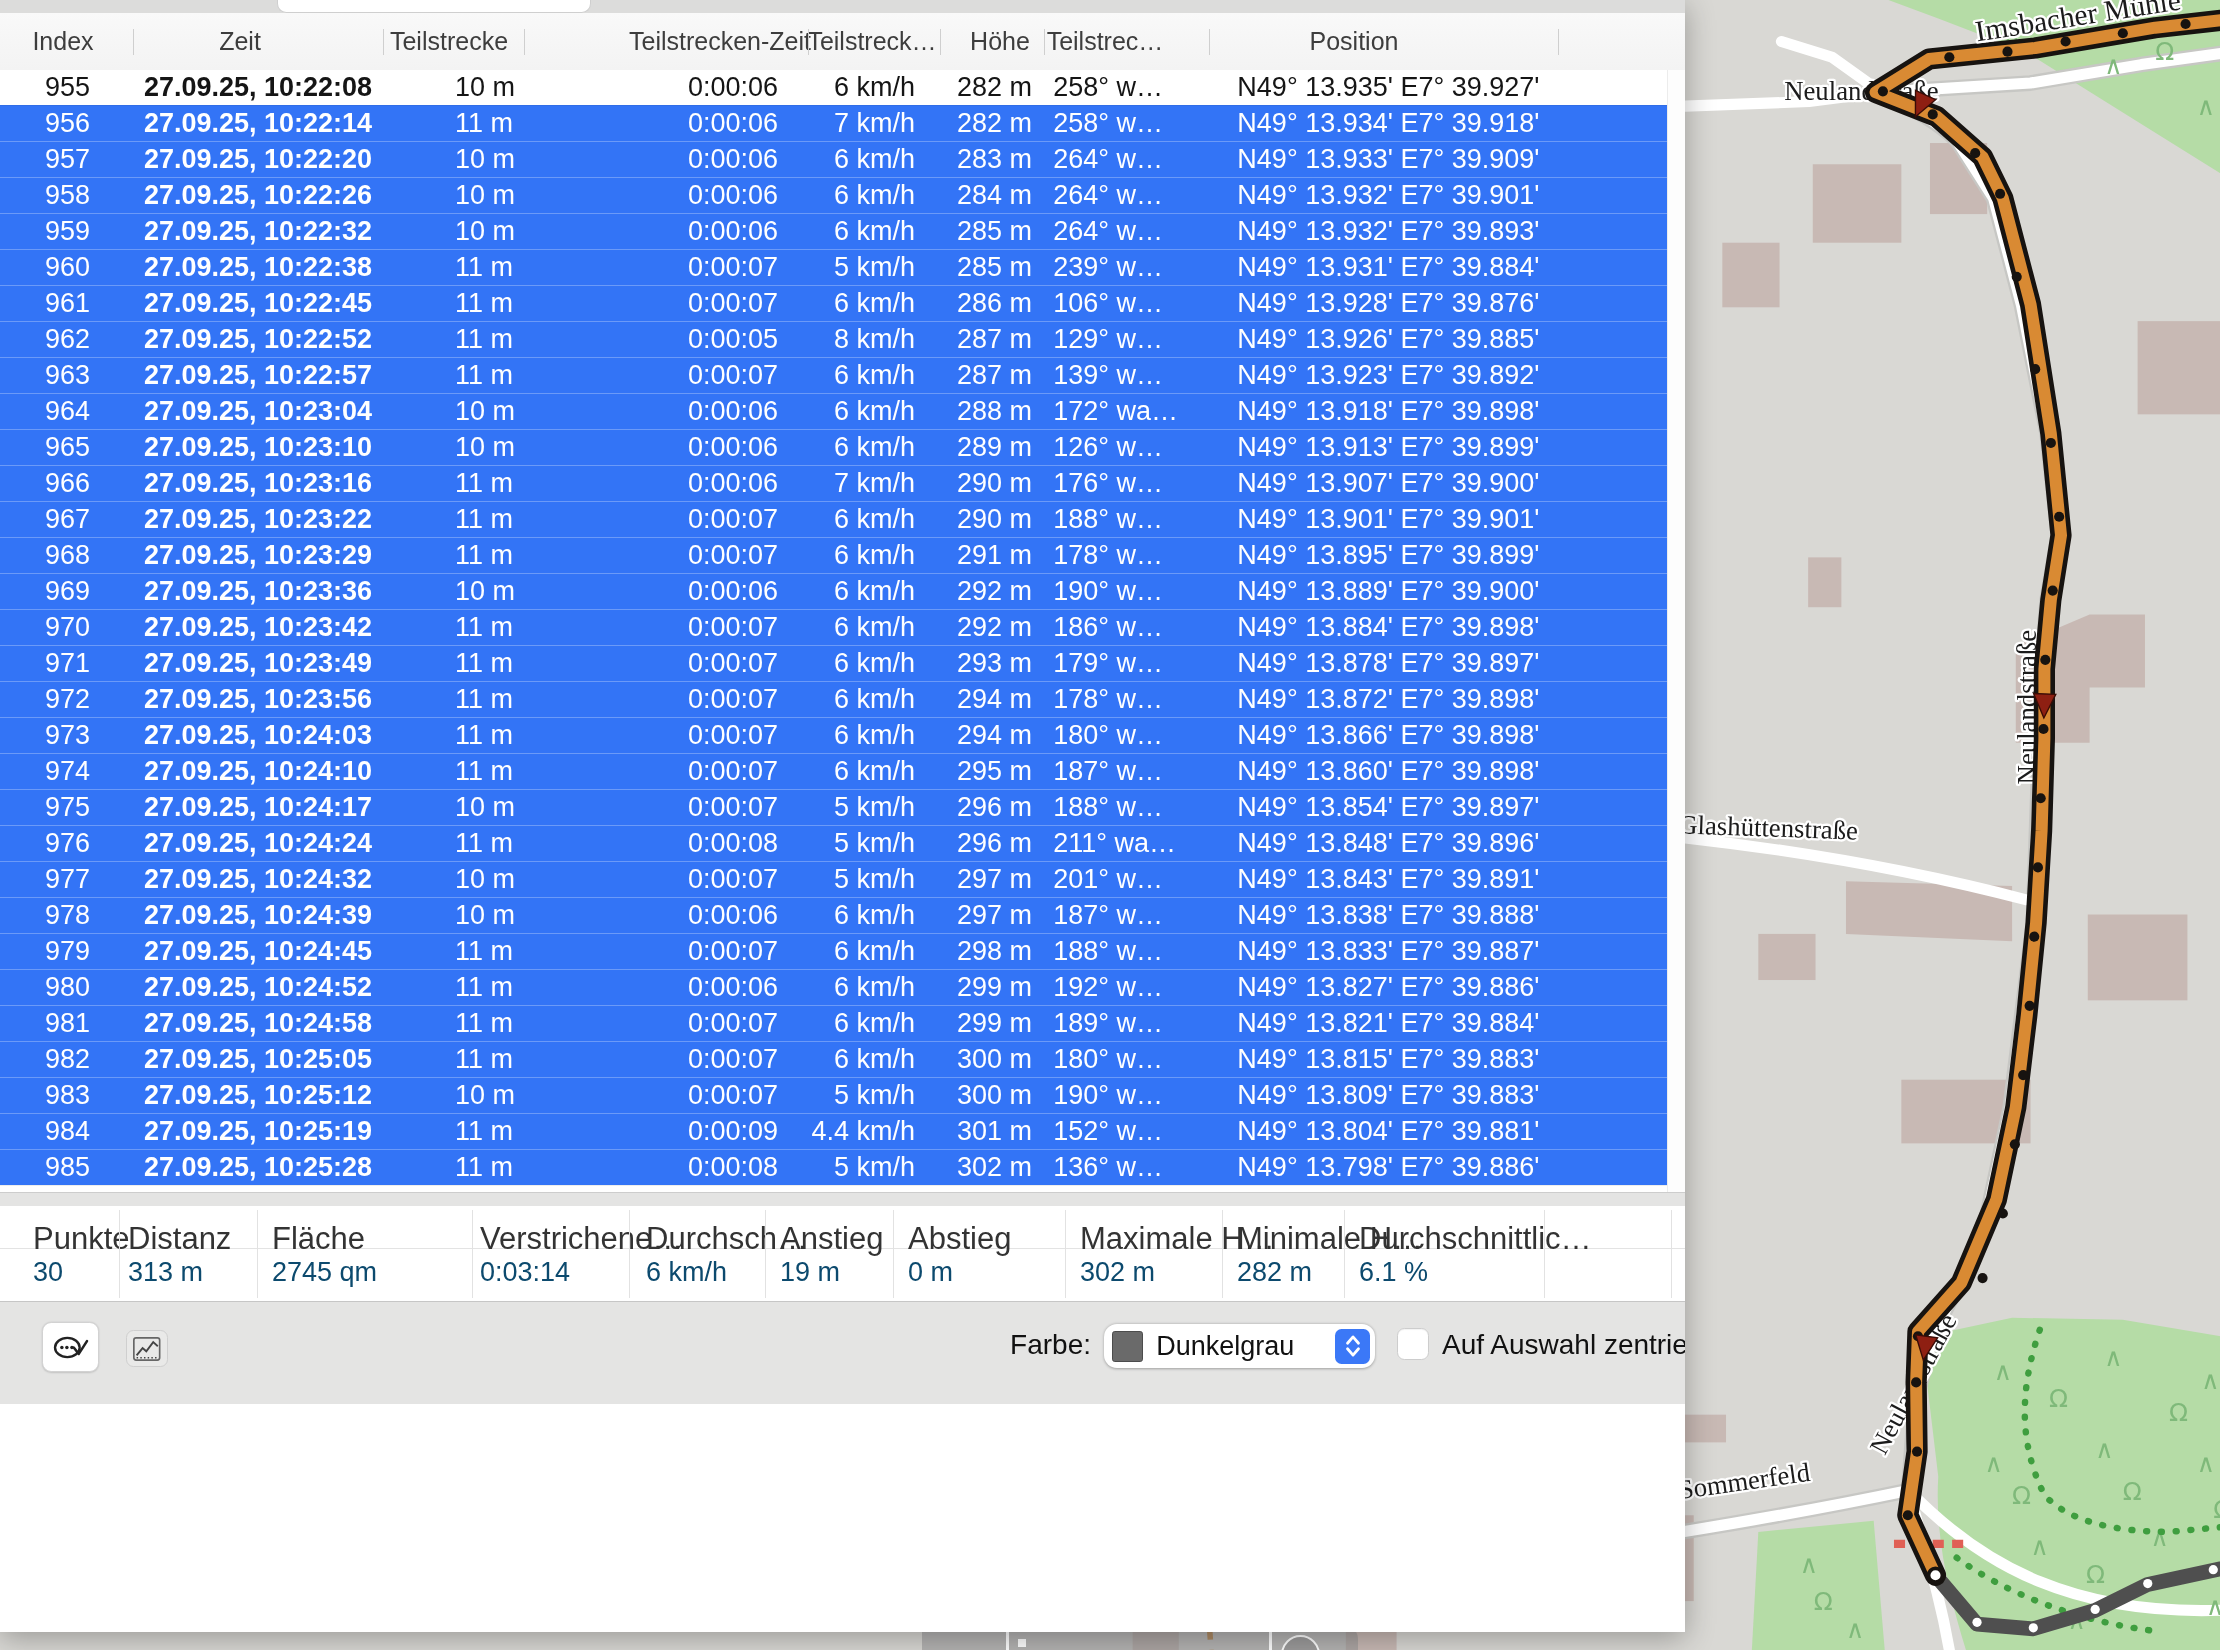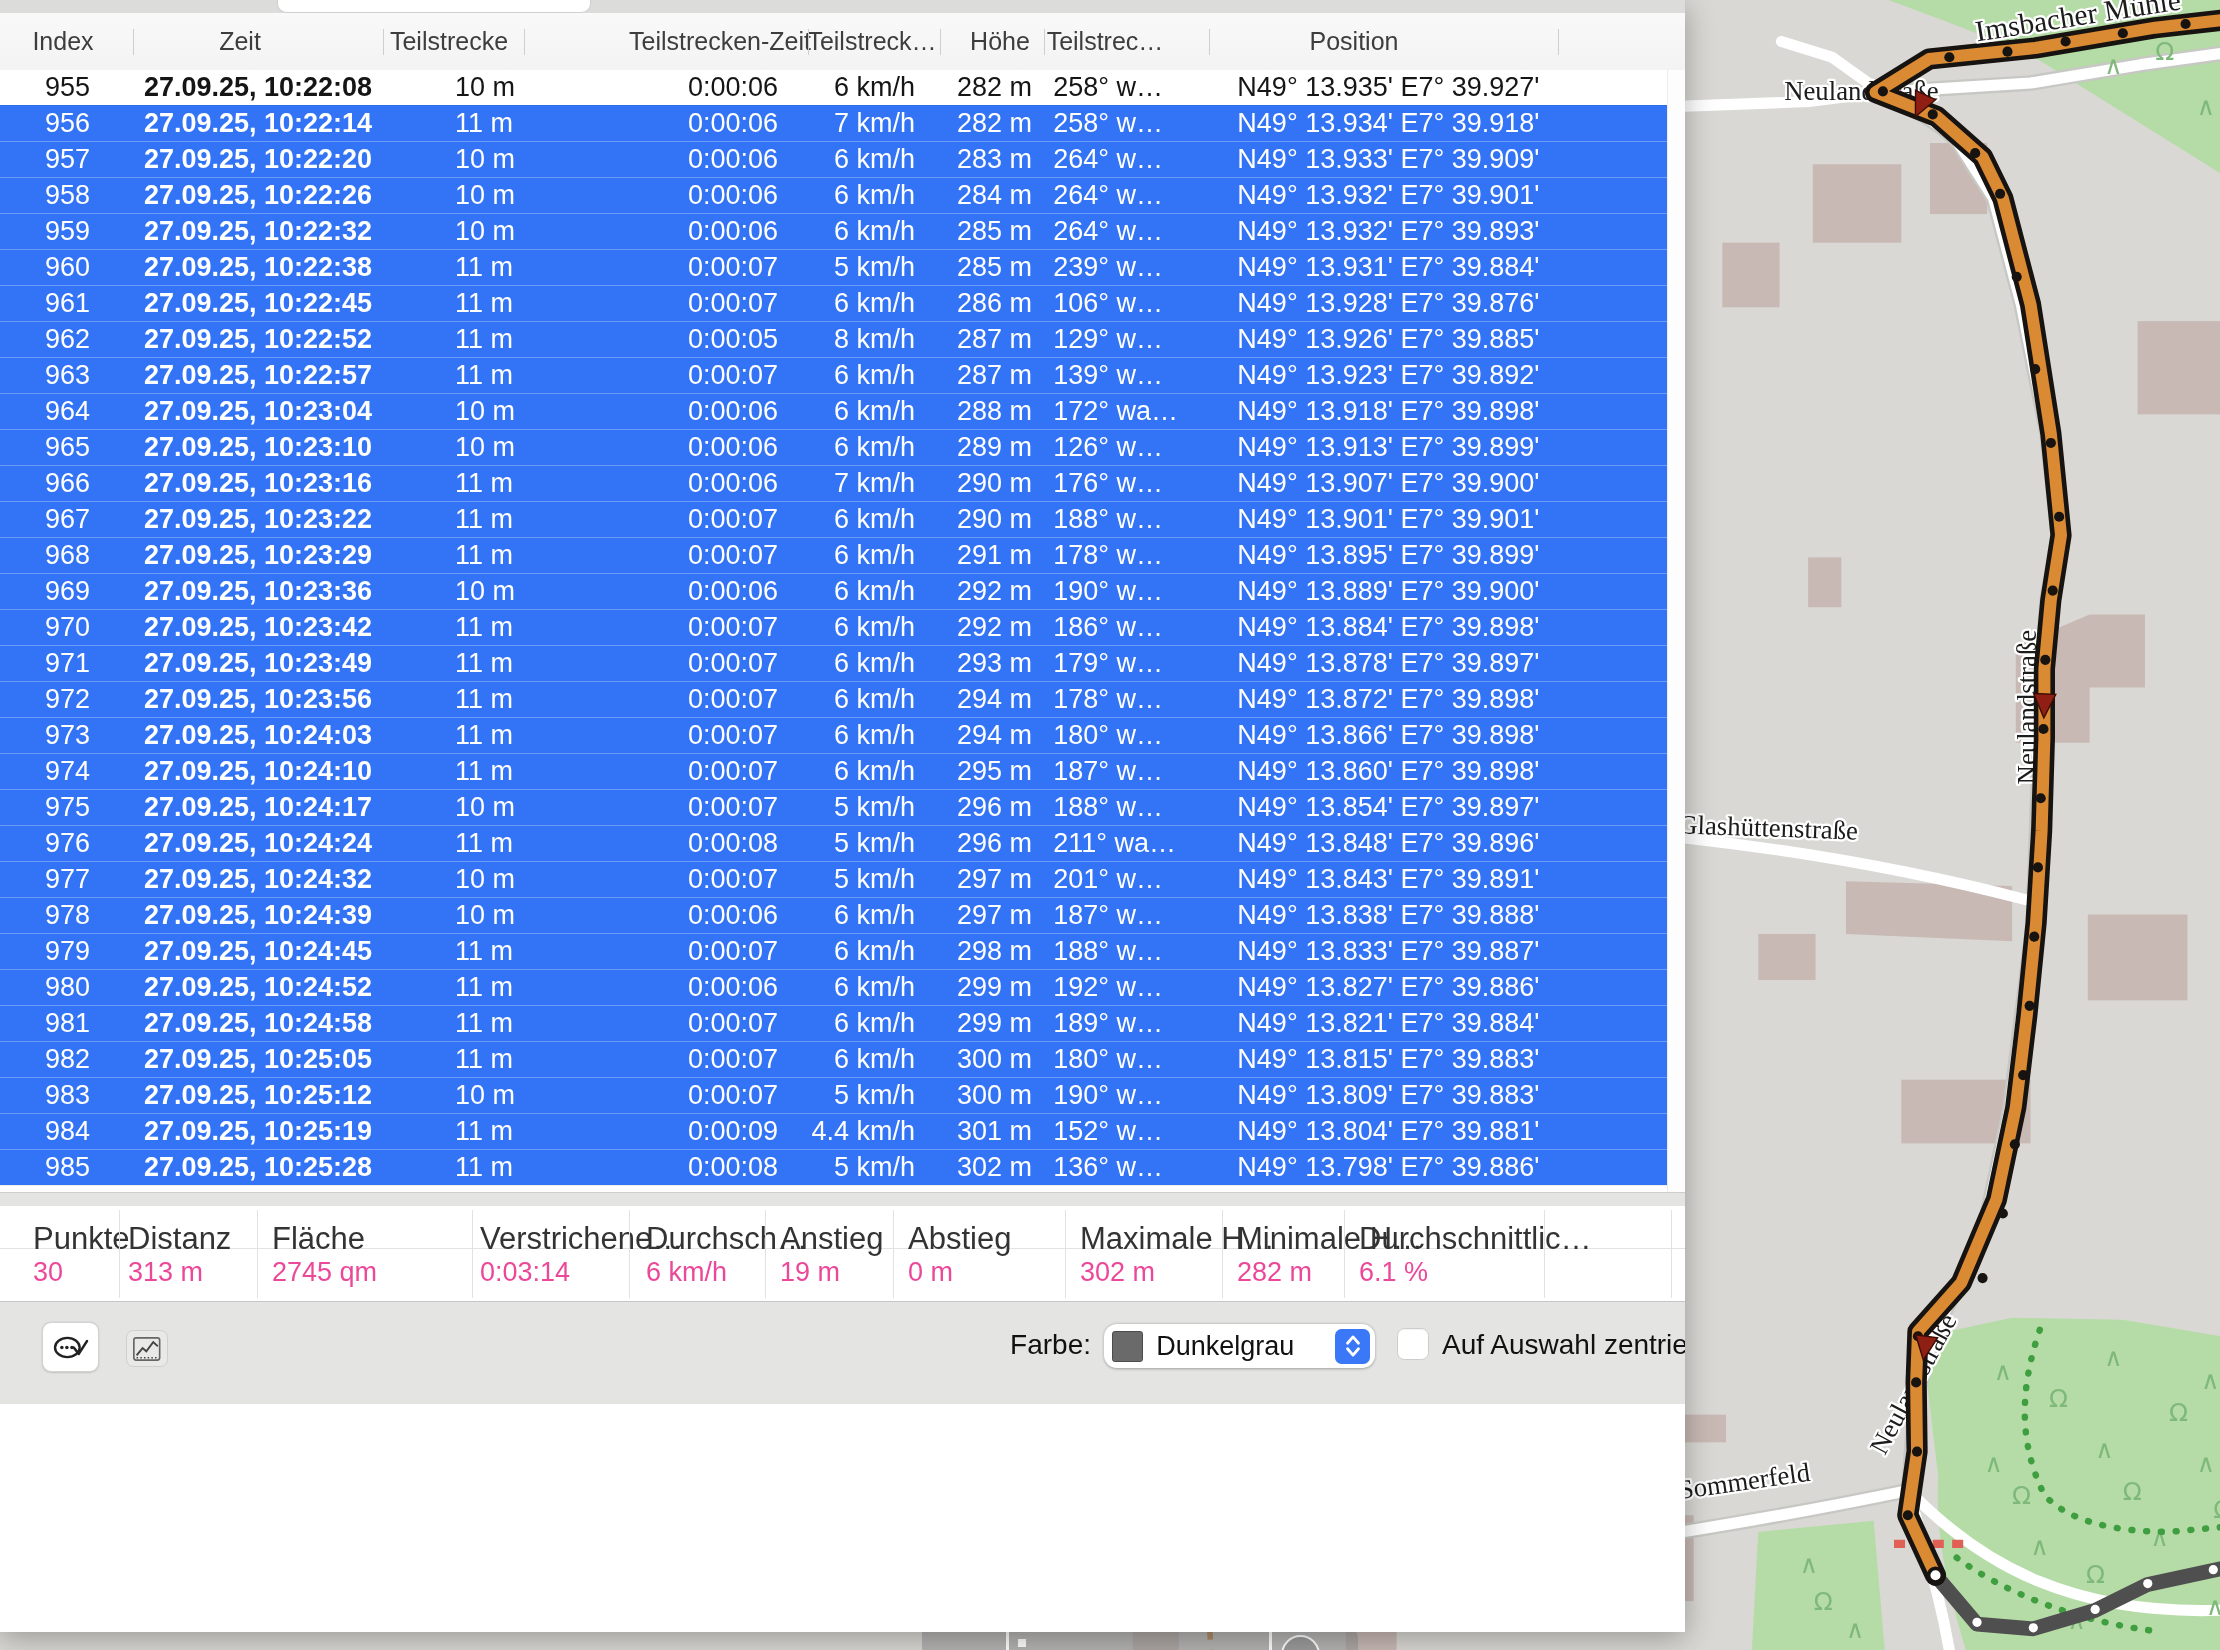--- a/index.html
+++ b/index.html
@@ -32,21 +32,21 @@
   .c2{left:383px;width:141px;padding-left:72px;text-align:left;}
   .c3{left:524px;width:283px;padding-right:29px;text-align:right;}
   .c4{left:808px;width:132px;padding-right:25px;text-align:right;}
   .c5{left:940px;width:104px;padding-right:12px;text-align:right;}
   .c6{left:1044px;width:165px;padding-left:9.2px;text-align:left;}
   .c7{left:1209px;width:349px;padding-right:18.5px;text-align:right;}
   #greyband{position:absolute;left:0;top:1192px;width:1685px;height:13px;background:#e4e4e3;
             border-top:0.9px solid #cdcdcd;border-bottom:0.9px solid #d6d6d6;}
   #sumwrap{position:absolute;left:0;top:1206px;width:1685px;height:95px;background:#fff;}
   .sumlabel{position:absolute;top:12px;height:42px;line-height:42px;font-size:31px;color:#333;white-space:nowrap;text-align:right;}
-  .sumvalue{position:absolute;top:43px;height:52px;line-height:46px;font-size:27px;color:#ec4899;white-space:nowrap;}
+  .sumvalue{position:absolute;top:43px;height:52px;line-height:46px;font-size:27px;color:#0c4a6e;white-space:nowrap;}
   .sumsep{position:absolute;top:3.7px;width:0.9px;height:88px;background:#e2e2e2;}
   #sumline{position:absolute;left:0;top:42px;width:1685px;height:0.9px;background:#e3e3e3;}
   #ctrlbar{position:absolute;left:0;top:1301px;width:1685px;height:102px;
            background:#e4e4e3;border-top:0.9px solid #c6c6c6;}
   .iconbtn{position:absolute;display:flex;align-items:center;justify-content:center;box-sizing:border-box;}
   #btn-track{left:42px;top:20px;width:57px;height:50px;background:#fff;border:0.9px solid #d2d2d2;
              border-radius:9.2px;box-shadow:0 0.9px 1.8px rgba(0,0,0,.15);}
   #btn-chart{left:126px;top:28px;width:42px;height:37px;background:#e9e9e8;border:0.9px solid #cfcfcf;border-radius:7.4px;}
   #farbe-label{position:absolute;left:960px;top:20px;width:131px;height:46px;line-height:46px;
                text-align:right;font-size:28px;color:#111;}

